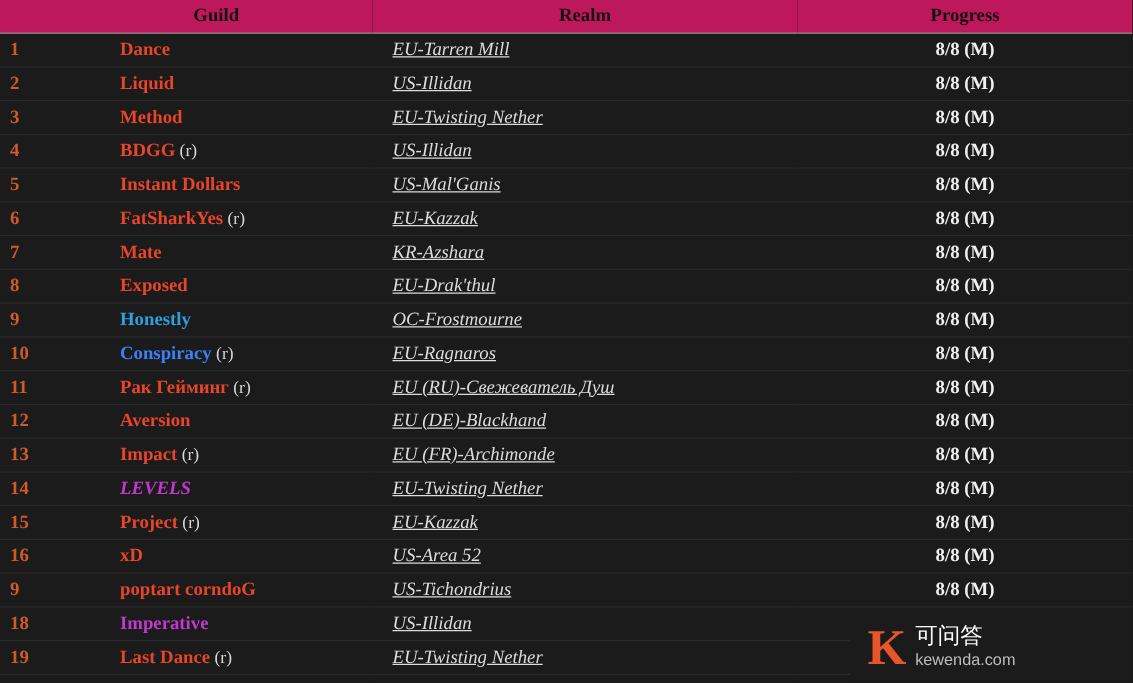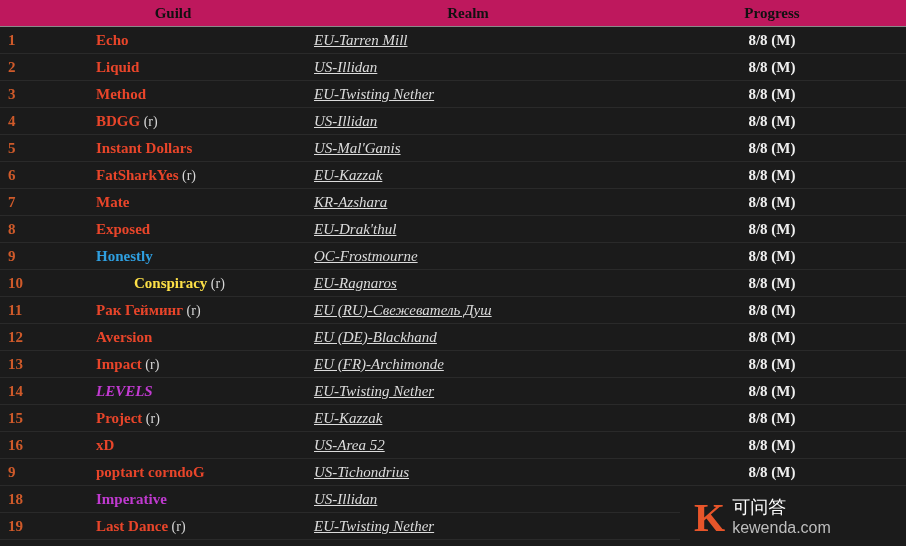--- a/index.html
+++ b/index.html
@@ -93,21 +93,21 @@
   }
   .wm-text{display:flex;flex-direction:column;justify-content:center;}
   .wm-main{
     color:#ffffff;
     font-size:18px;
     font-family:Liberation Mono, monospace;
     line-height:1.15;
   }
   .wm-sub{
     color:#bdbdbd;
-    font-size:16px;
+    font-size:13px;
     font-family:"Liberation Sans", sans-serif;
     line-height:1.15;
   }
   .clip{position:relative;width:906px;height:546px;overflow:hidden;}
 </style>
 </head>
 <body>
 
 <div class="clip">
 
@@ -116,21 +116,21 @@
       <tr>
         <th class="c-rank"></th>
         <th class="c-guild">Guild</th>
         <th class="c-realm">Realm</th>
         <th class="c-prog">Progress</th>
       </tr>
     </thead>
     <tbody id="tbody">
         <tr>
           <td class="rank">1</td>
-          <td class="guild"><span class="nm" style="color: rgb(232, 69, 42);">Echo</span></td>
+          <td class="guild"><span class="nm" style="color: rgb(232, 69, 42);">Dance</span></td>
           <td class="realm">EU-Tarren Mill</td>
           <td class="prog">8/8 (M)</td>
         </tr>
         <tr>
           <td class="rank">2</td>
           <td class="guild"><span class="nm" style="color: rgb(232, 69, 42);">Liquid</span></td>
           <td class="realm">US-Illidan</td>
           <td class="prog">8/8 (M)</td>
         </tr>
         <tr>
@@ -170,21 +170,21 @@
           <td class="prog">8/8 (M)</td>
         </tr>
         <tr>
           <td class="rank">9</td>
           <td class="guild"><span class="nm" style="color: rgb(47, 159, 224);">Honestly</span></td>
           <td class="realm">OC-Frostmourne</td>
           <td class="prog">8/8 (M)</td>
         </tr>
         <tr>
           <td class="rank">10</td>
-          <td class="guild"><span class="nm" style="color: #fde047; margin-left: 38px;">Conspiracy</span><span class="tag"> (r)</span></td>
+          <td class="guild"><span class="nm" style="color: #3b82f6;">Conspiracy</span><span class="tag"> (r)</span></td>
           <td class="realm">EU-Ragnaros</td>
           <td class="prog">8/8 (M)</td>
         </tr>
         <tr>
           <td class="rank">11</td>
           <td class="guild"><span class="nm" style="color: rgb(232, 69, 42);">Рак Гейминг</span><span class="tag"> (r)</span></td>
           <td class="realm">EU (RU)-Свежеватель Душ</td>
           <td class="prog">8/8 (M)</td>
         </tr>
         <tr>

